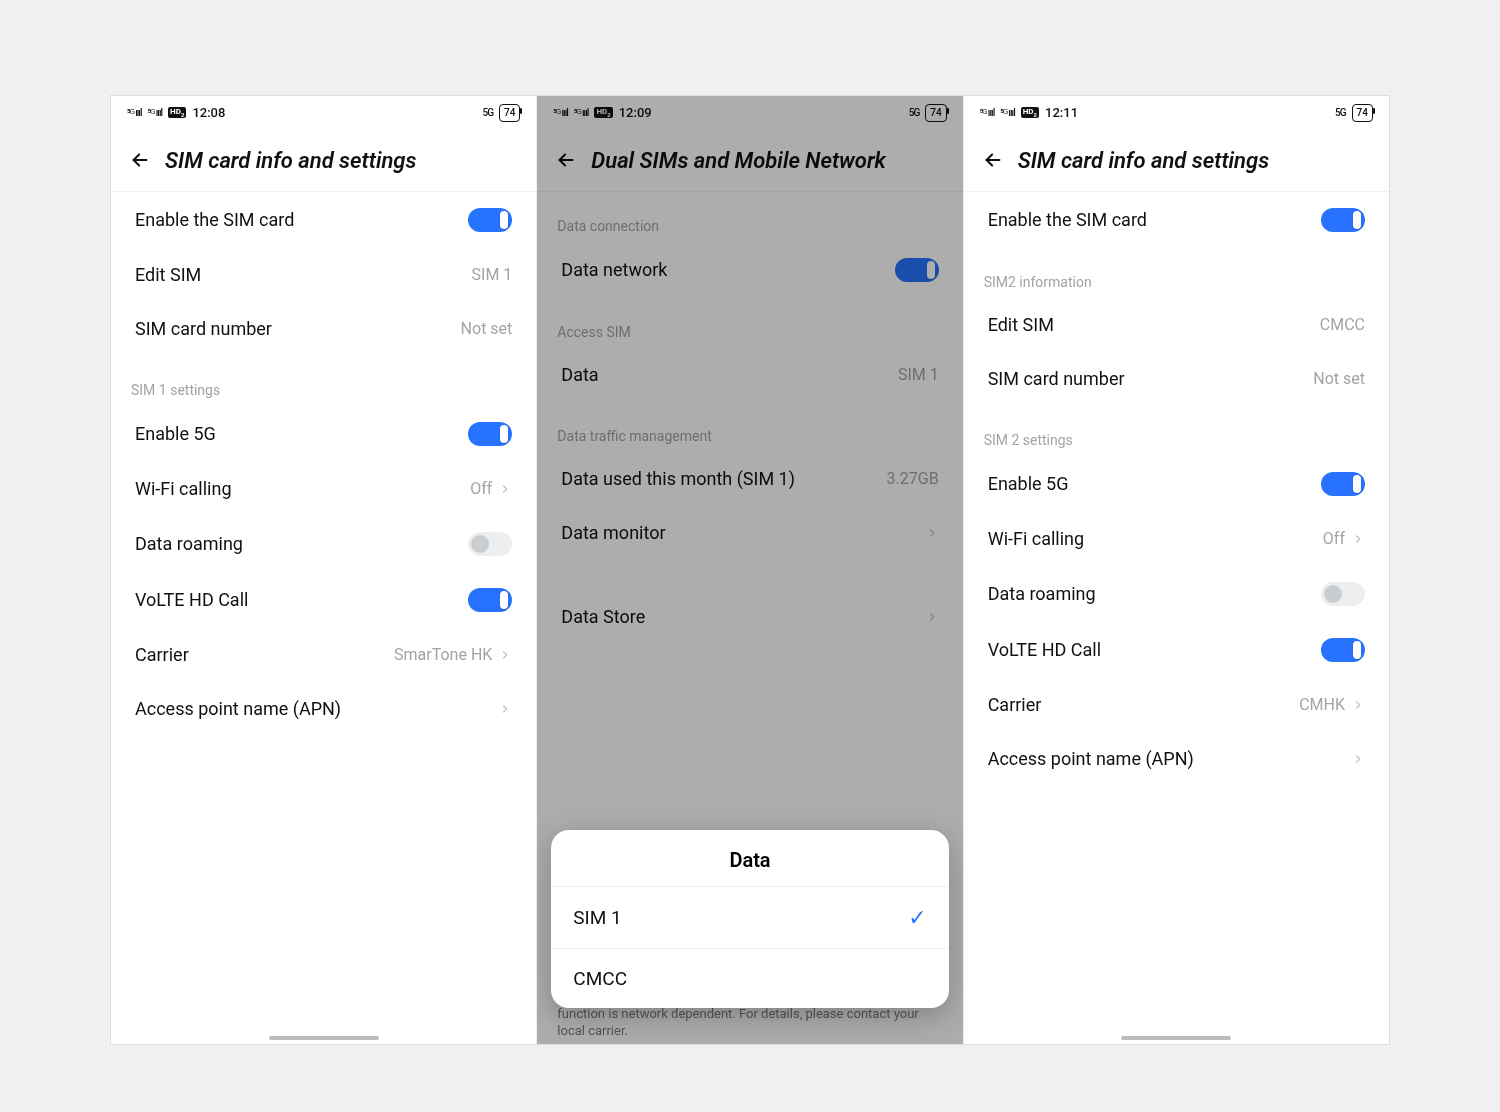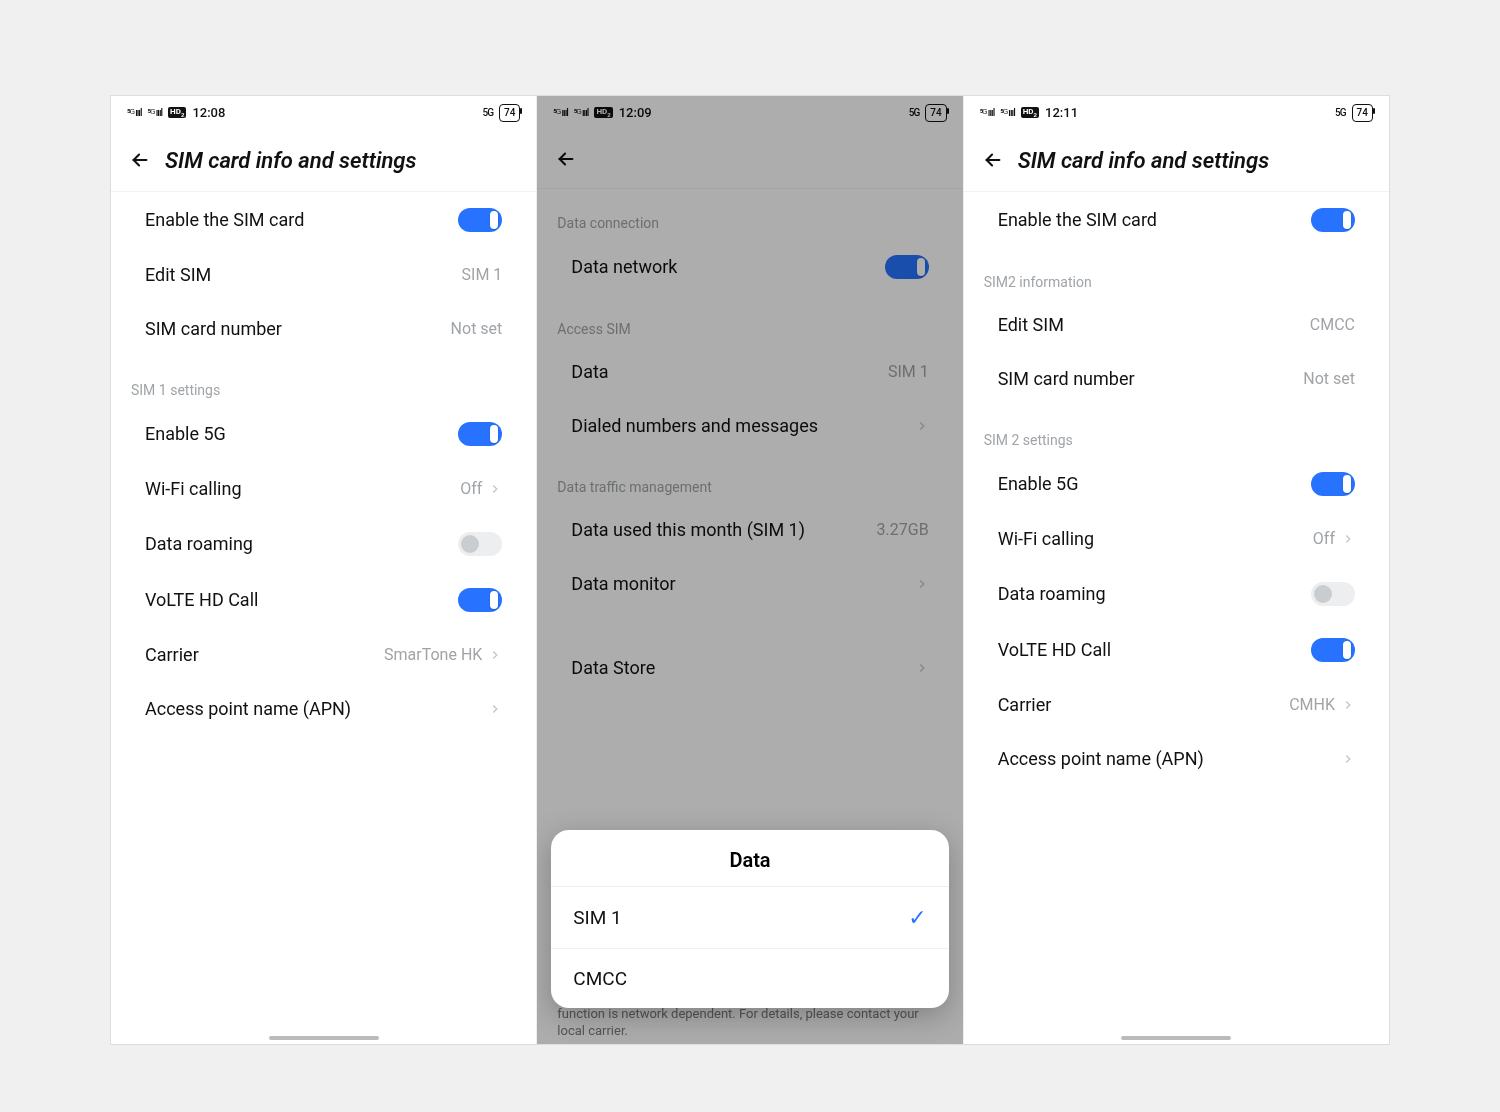--- a/index.html
+++ b/index.html
@@ -79,21 +79,21 @@
   .back-arrow svg { width: 22px; height: 22px; }
   .header-title {
     font-size: 22px; font-weight: 600; color: #111;
   }
   .section-label {
     font-size: 14px; color: #a0a4a8;
     padding: 26px 20px 8px 20px;
   }
   .row {
     display: flex; align-items: center; justify-content: space-between;
-    padding: 16px 34px; min-height: 54px;
+    padding: 16px 24px; min-height: 54px;
   }
   .row .label {
     font-size: 18px; color: #111;
   }
   .row .value {
     font-size: 16px; color: #a0a4a8;
   }
   .row .right-side {
     display: flex; align-items: center; gap: 6px;
   }
@@ -275,42 +275,35 @@
       </div>
     </div>
 
     <div class="header">
       <span class="back-arrow">
         <svg viewBox="0 0 24 24" fill="none" stroke="#111" stroke-width="2.2" stroke-linecap="round">
             <path d="M19 12H5"></path>
             <path d="M11 18l-6-6 6-6"></path>
           </svg>
       </span>
+      <span class="header-title">Dual SIMs and Mobile Network</span>
     </div>
 
     <div class="section-label">Data connection</div>
     <div class="row">
       <span class="label">Data network</span>
       <span class="toggle on">
           <span class="knob"></span>
         </span>
     </div>
 
     <div class="section-label">Access SIM</div>
     <div class="row">
       <span class="label">Data</span>
       <span class="value">SIM 1</span>
-    </div>
-    <div class="row">
-      <span class="label">Dialed numbers and messages</span>
-      <span class="chevron">
-          <svg viewBox="0 0 24 24" fill="none" stroke="currentColor" stroke-width="2.5">
-            <path d="M9 6l6 6-6 6"></path>
-          </svg>
-        </span>
     </div>
 
     <div class="section-label">Data traffic management</div>
     <div class="row">
       <span class="label">Data used this month (SIM 1)</span>
       <span class="value">3.27GB</span>
     </div>
     <div class="row">
       <span class="label">Data monitor</span>
       <span class="chevron">

